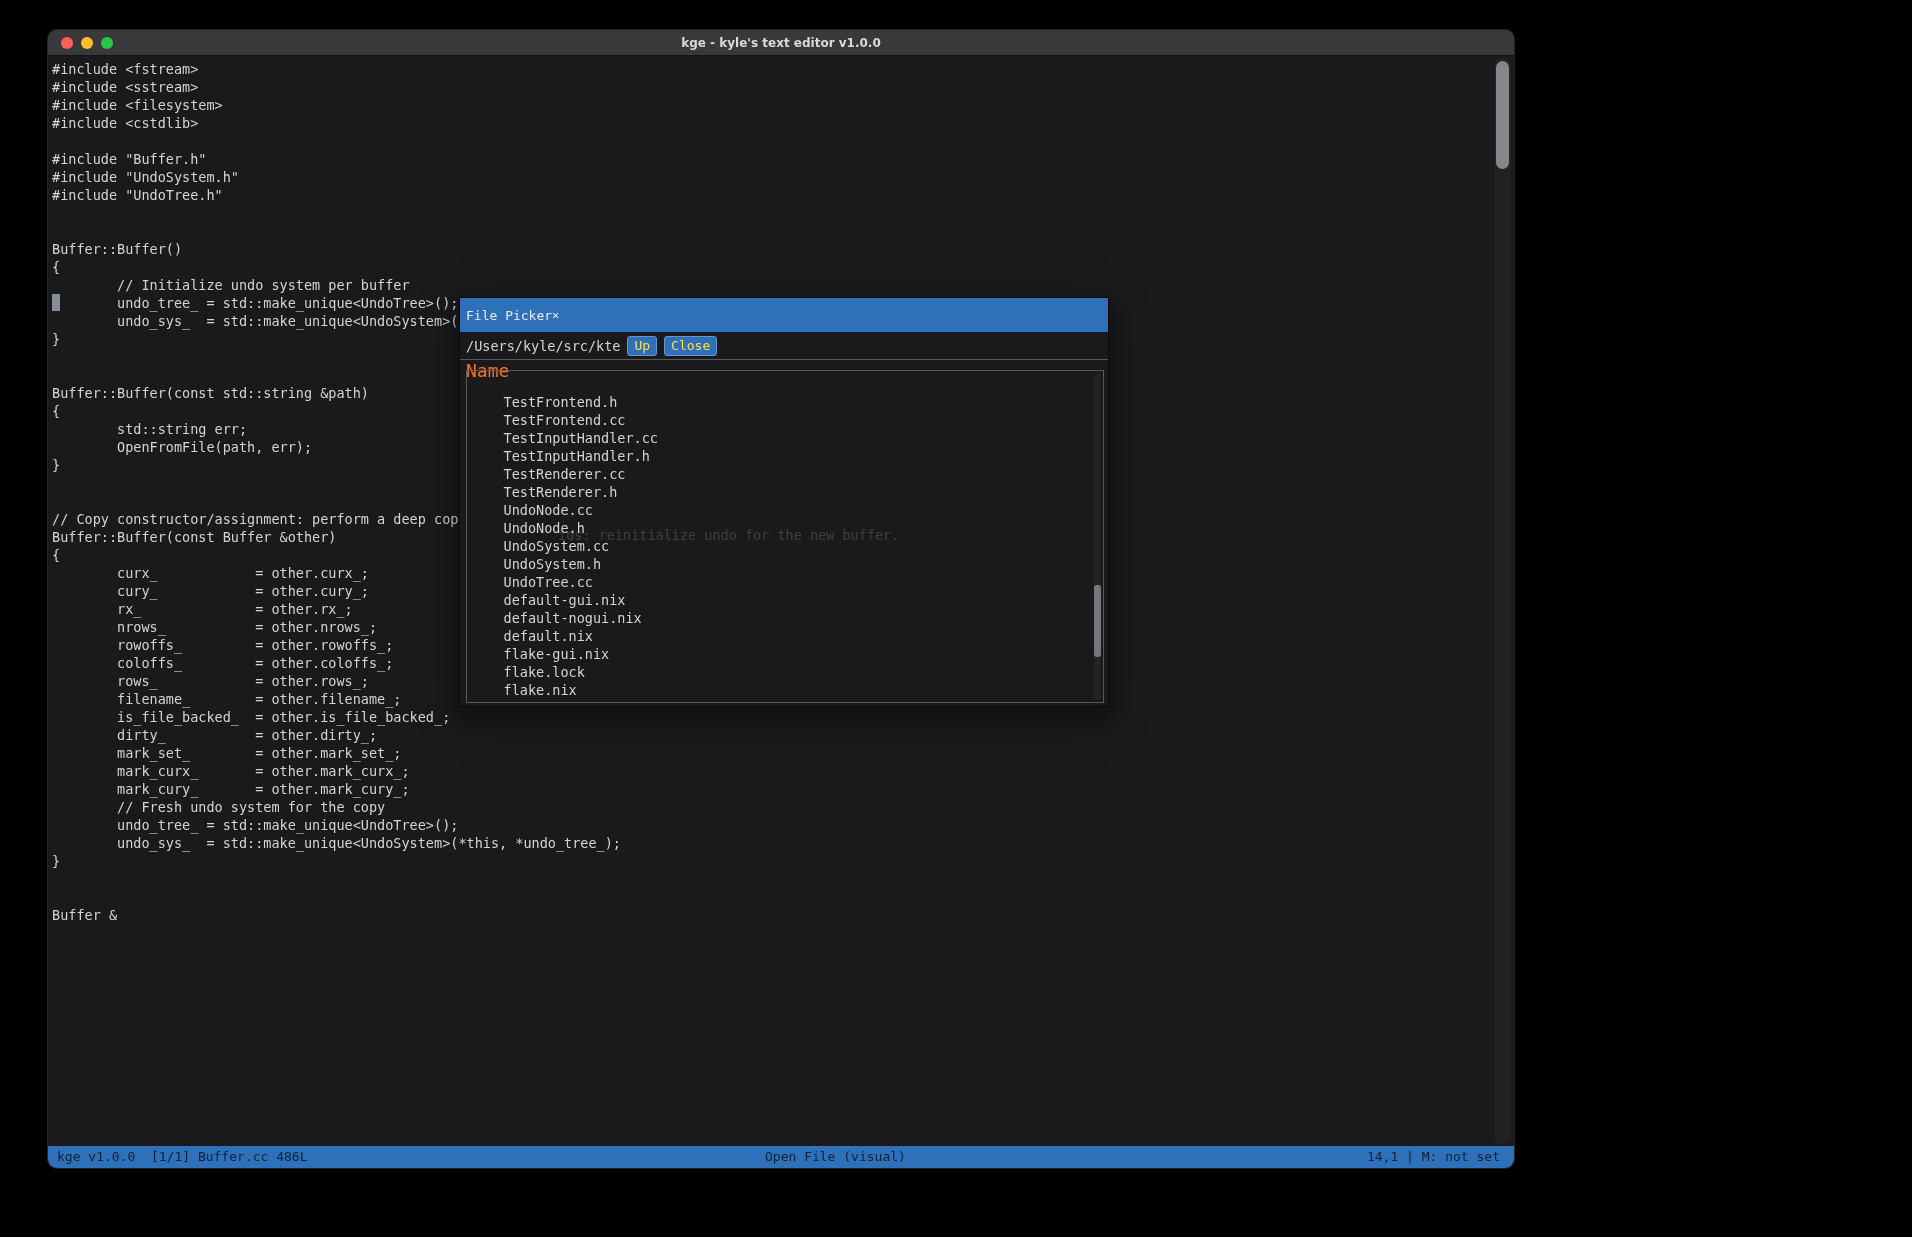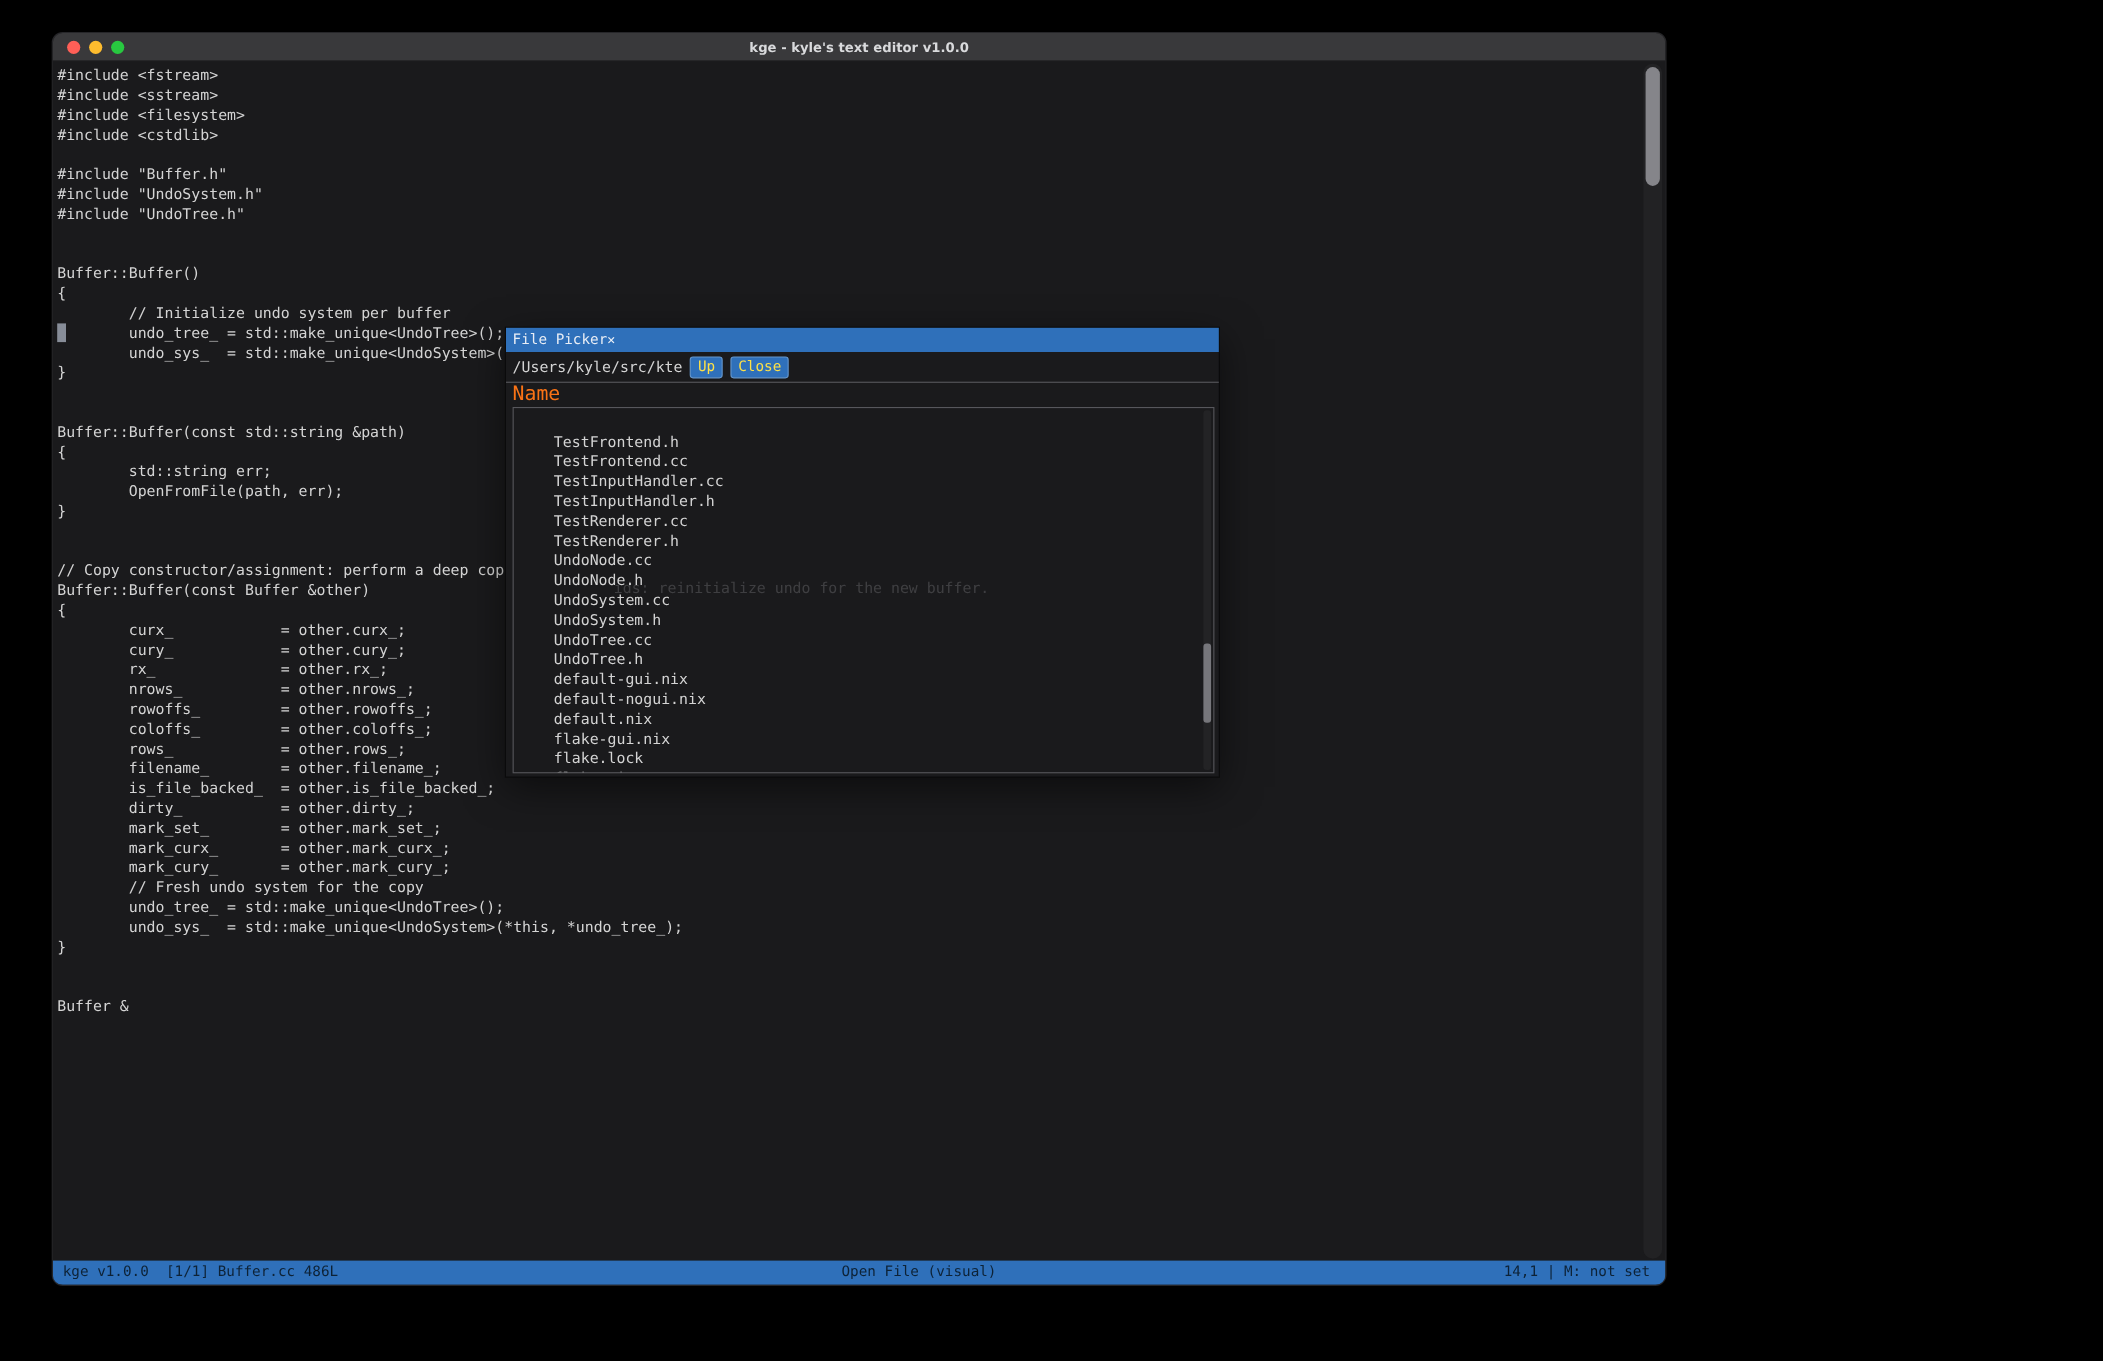--- a/index.html
+++ b/index.html
@@ -69,21 +69,21 @@
   .status-right{position:absolute;right:14px;top:3px;}
 
   
   .dialog{
     position:absolute;left:460px;top:298px;width:648px;height:408px;
     background:var(--editor-bg);z-index:10;
     font-family:"DejaVu Sans Mono",monospace;
     box-shadow:0 0 0 1px #0a0a0b, 0 10px 34px rgba(0,0,0,.55);
   }
   .dialog-titlebar{
-    height:22px;background:var(--accent);
+    height:34px;background:var(--accent);
     display:flex;align-items:center;
     padding:0 9px 0 6px;font-size:13px;color:#e8edf5;white-space:pre;
   }
   .dialog-close{font-size:12px;color:#eef2f8;}
   .path-row{
     height:28px;display:flex;align-items:center;gap:7px;
     padding:0 6px;border-bottom:1px solid var(--border);
     font-size:13.5px;color:var(--text);white-space:pre;
   }
   .btn{
@@ -233,23 +233,20 @@
       <div class="file-item">
     <span>UndoSystem.cc</span>
   </div>
       <div class="file-item">
     <span>UndoSystem.h</span>
   </div>
       <div class="file-item">
     <span>UndoTree.cc</span>
   </div>
       <div class="file-item">
-    <span>UndoTree.h</span>
-  </div>
-      <div class="file-item">
     <span>default-gui.nix</span>
   </div>
       <div class="file-item">
     <span>default-nogui.nix</span>
   </div>
       <div class="file-item">
     <span>default.nix</span>
   </div>
       <div class="file-item">
     <span>flake-gui.nix</span>

